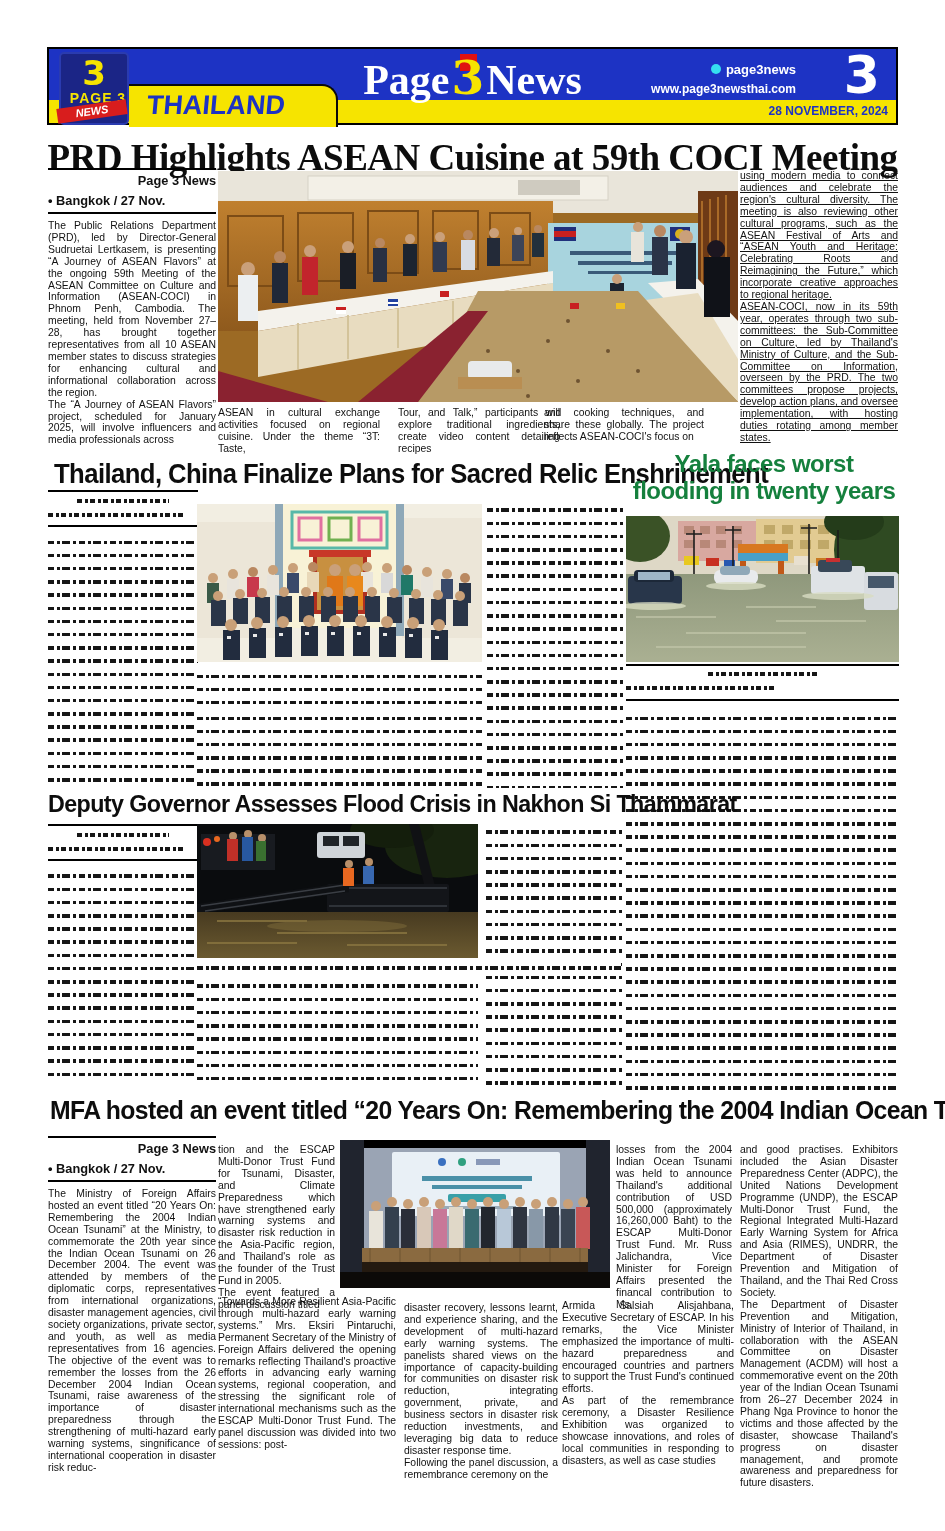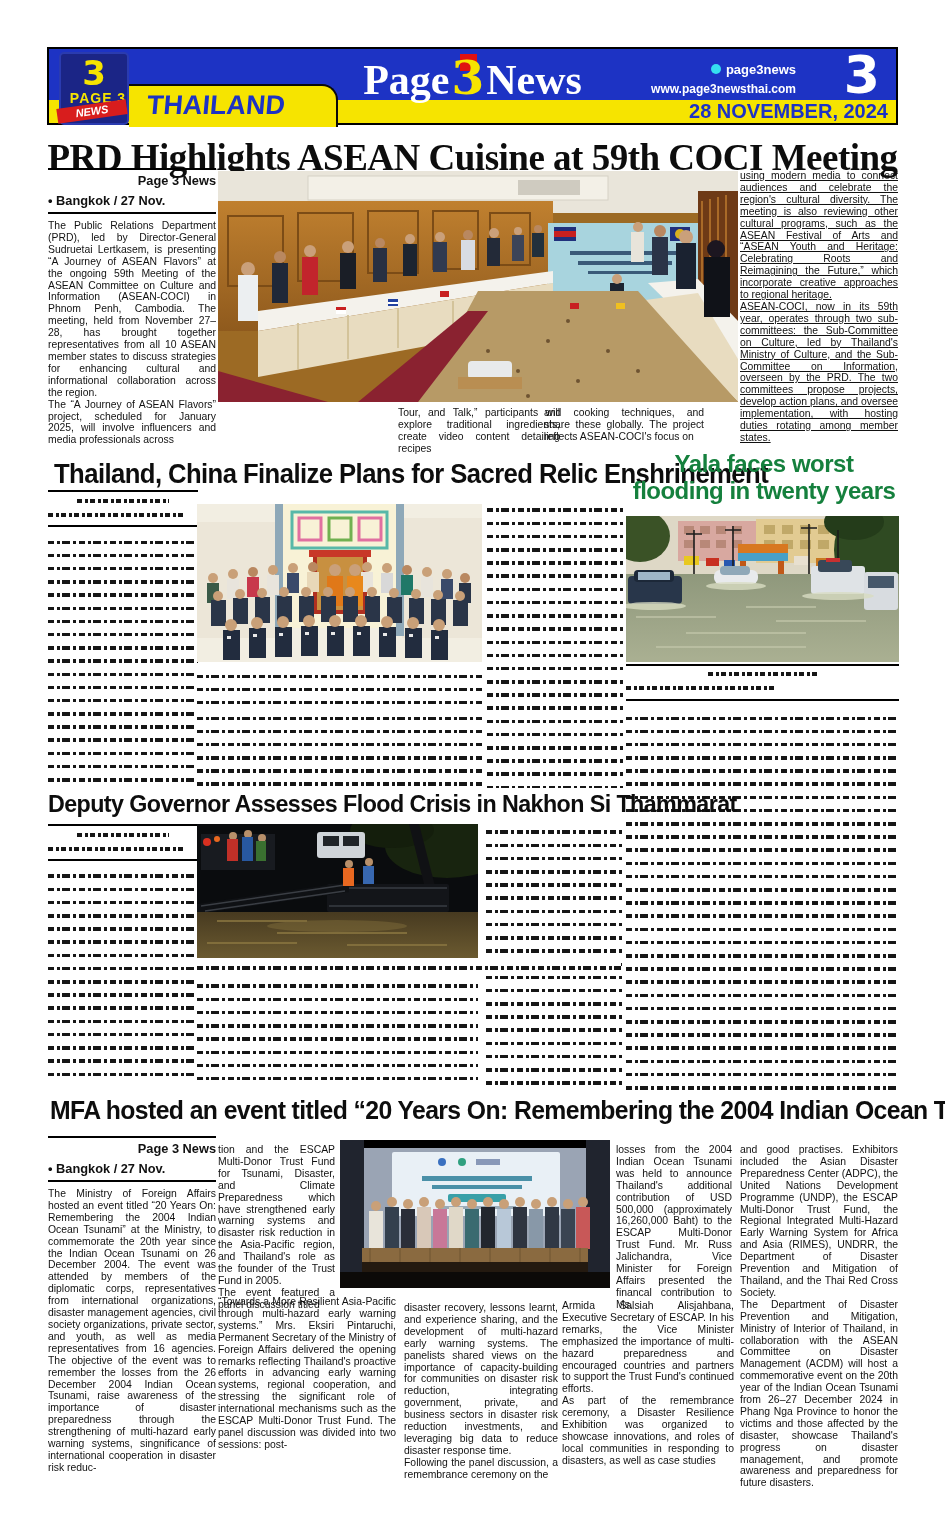--- a/index.html
+++ b/index.html
@@ -20,21 +20,21 @@
   #th-tab span{display:block;margin:4px 0 0 18px;color:#1d33c4;font-weight:bold;font-size:27px;transform:skewX(-5deg);}
   #masthead{position:absolute;left:0;right:0;top:6px;text-align:center;font-family:"Liberation Serif",serif;
         font-weight:bold;color:#fff;font-size:42px;line-height:46px;z-index:1;}
   .mh-3wrap{position:relative;display:inline-block;margin:0 2px;}
   .mh-red{position:absolute;left:9px;top:-1px;width:17px;height:17px;background:#e01010;z-index:0;}
   .mh-3{position:relative;color:#f6e400;font-size:47px;z-index:1;font-family:"DejaVu Serif",serif;}
   #hdr-social{position:absolute;right:100px;top:13px;text-align:right;color:#fff;font-weight:bold;font-size:13px;line-height:16px;}
   #hdr-social .dot{display:inline-block;width:10px;height:10px;border-radius:50%;background:#35dff0;margin-right:5px;}
   #hdr-site{position:absolute;right:100px;top:33px;color:#fff;font-weight:bold;font-size:12px;}
   #hdr-pn{position:absolute;right:16px;top:-4px;color:#fff;font-weight:bold;font-size:52px;font-family:"DejaVu Sans",sans-serif;}
-  #hdr-date{position:absolute;right:8px;bottom:1px;color:#1d33c4;font-weight:bold;font-size:20px;line-height:21px;}
+  #hdr-date{position:absolute;right:8px;bottom:1px;color:#1d33c4;font-weight:bold;font-size:12px;line-height:21px;}
   
   .hl-serif{font-family:"Liberation Serif",serif;font-weight:bold;font-size:37px;text-align:center;letter-spacing:-0.5px;color:#0d0d0d;}
   .hl-sans{font-weight:bold;color:#0d0d0d;transform-origin:left top;letter-spacing:-0.6px;white-space:nowrap;}
   .hl-center{font-weight:bold;color:#15803d;text-align:center;white-space:pre-line;letter-spacing:-0.5px;}
   
   .rule{height:2px;background:#000;}
   .by-src{font-weight:bold;font-size:12.8px;text-align:right;margin:3px 0 2px;}
   .by-pl{font-weight:bold;font-size:12.8px;margin:5px 0 4px;}
   .body-txt{font-size:10.4px;line-height:11.9px;text-align:justify;white-space:pre-line;margin-top:6px;}
   .cap-txt{font-size:10.4px;line-height:11.9px;text-align:justify;}
@@ -188,20 +188,21 @@
           <rect x="118" y="139" width="10" height="4" fill="#fff"></rect>
         <rect x="170" y="128" width="10" height="7" fill="#2040a0"></rect>
           <rect x="170" y="131" width="10" height="2" fill="#fff"></rect>
         <rect x="222" y="120" width="9" height="6" fill="#c82020"></rect>
         <rect x="352" y="132" width="9" height="6" fill="#c82020"></rect>
           <rect x="398" y="132" width="9" height="6" fill="#f0c020"></rect>
       </g>
     </svg>
   </div>
 
+  <div class="abs cap-txt" style="left:218px;top:407px;width:162px;">ASEAN in cultural exchange activities focused on regional cuisine. Under the theme “3T: Taste,</div>
   <div class="abs cap-txt" style="left:398px;top:407px;width:162px;">Tour, and Talk,” participants will explore traditional ingredients, create video content detailing recipes</div>
   <div class="abs cap-txt" style="left:544px;top:407px;width:160px;">and cooking techniques, and share these globally. The project reflects ASEAN-COCI's focus on</div>
 
   <div class="abs body-txt" style="left:740px;top:164px;width:158px;text-decoration:underline;">using modern media to connect audiences and celebrate the region's cultural diversity. The meeting is also reviewing other cultural programs, such as the ASEAN Festival of Arts and “ASEAN Youth and Heritage: Celebrating Roots and Reimagining the Future,” which incorporate creative approaches to regional heritage.
 ASEAN-COCI, now in its 59th year, operates through two sub-committees: the Sub-Committee on Culture, led by Thailand's Ministry of Culture, and the Sub-Committee on Information, overseen by the PRD. The two committees propose projects, develop action plans, and oversee implementation, with hosting duties rotating among member states.</div>
 
   <div class="abs hl-sans" style="left:54px;top:459px;font-size:27px;transform:scaleX(0.95);">Thailand, China Finalize Plans for Sacred Relic Enshrinement</div>
   <div class="abs hl-center" style="left:625px;top:450px;width:278px;font-size:24px;line-height:27px;">Yala faces worst
 flooding in twenty years</div>
 

